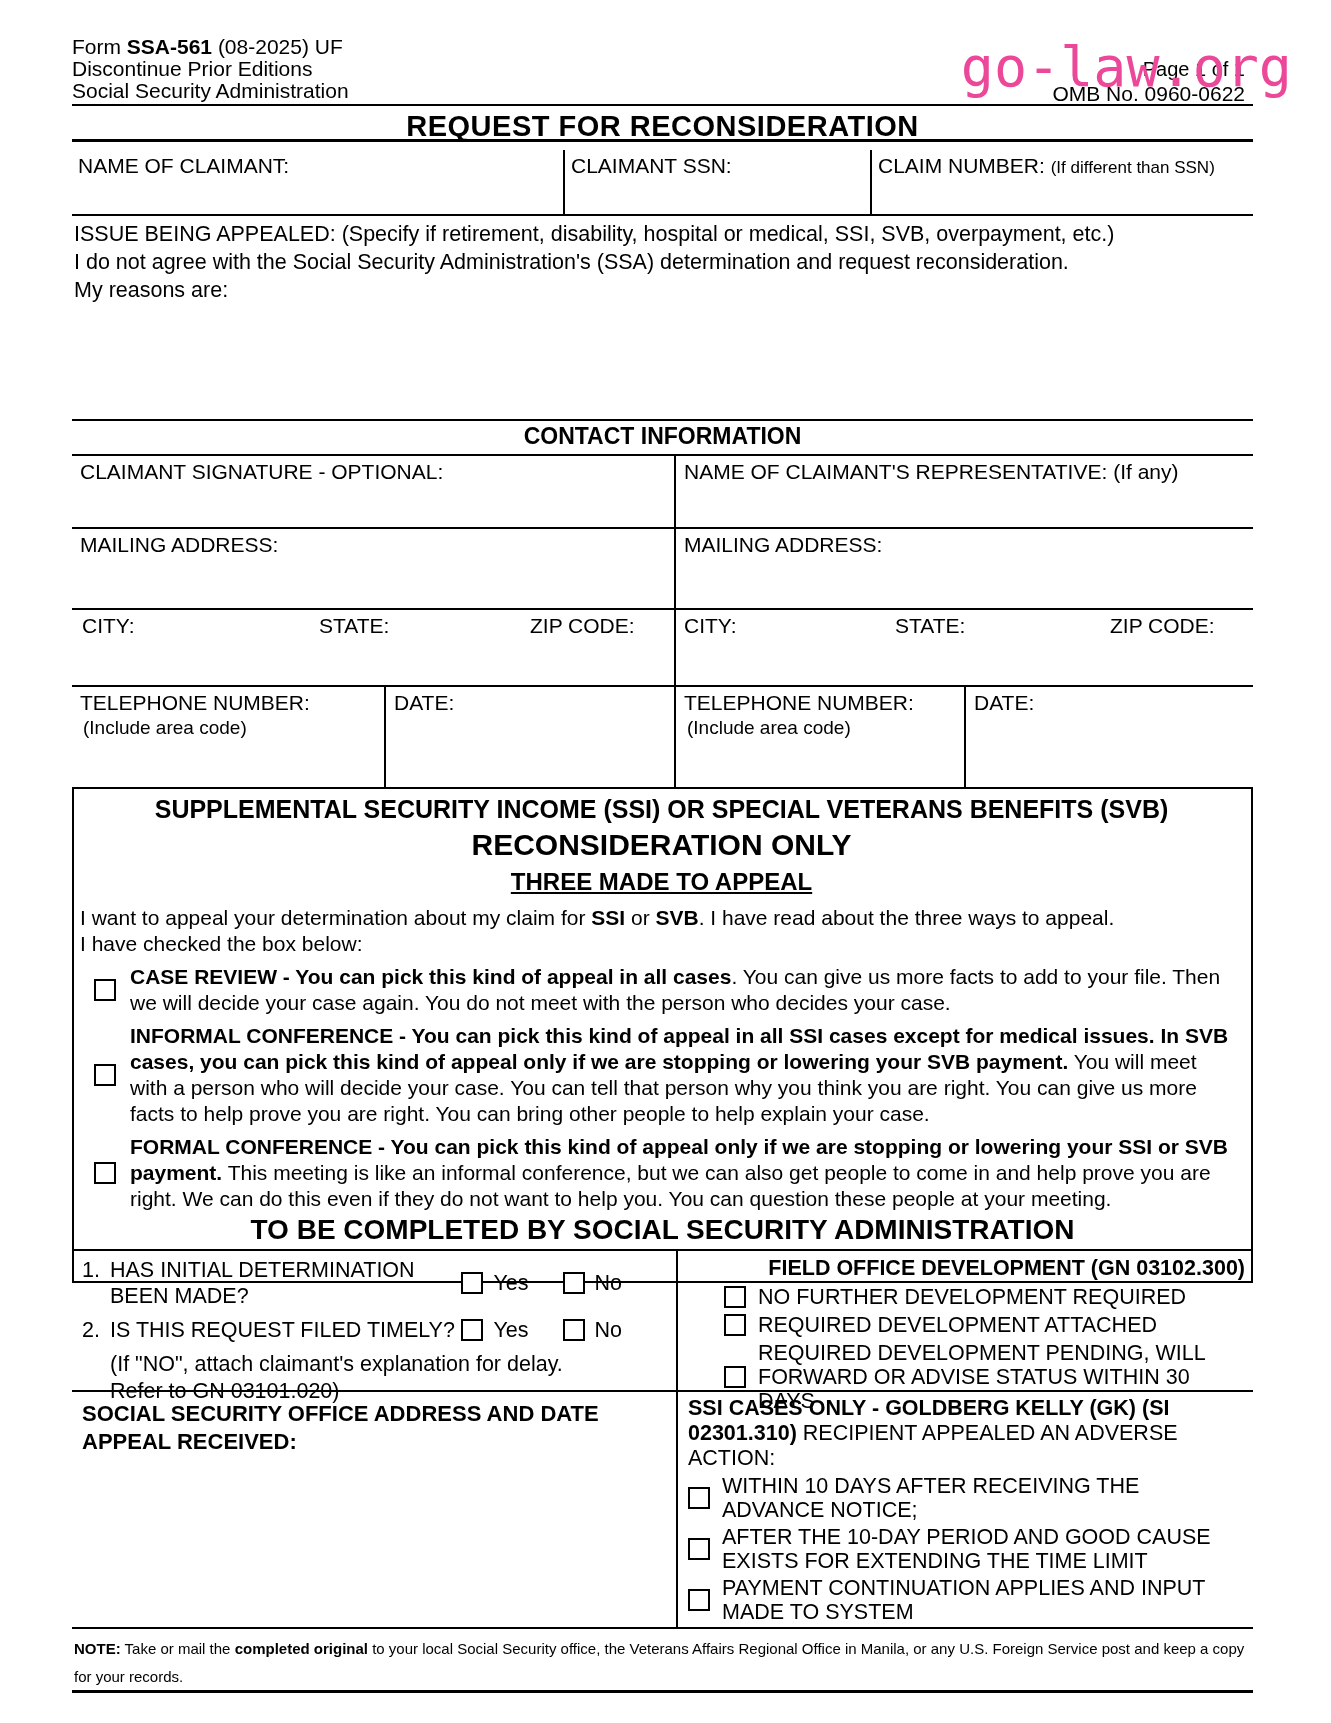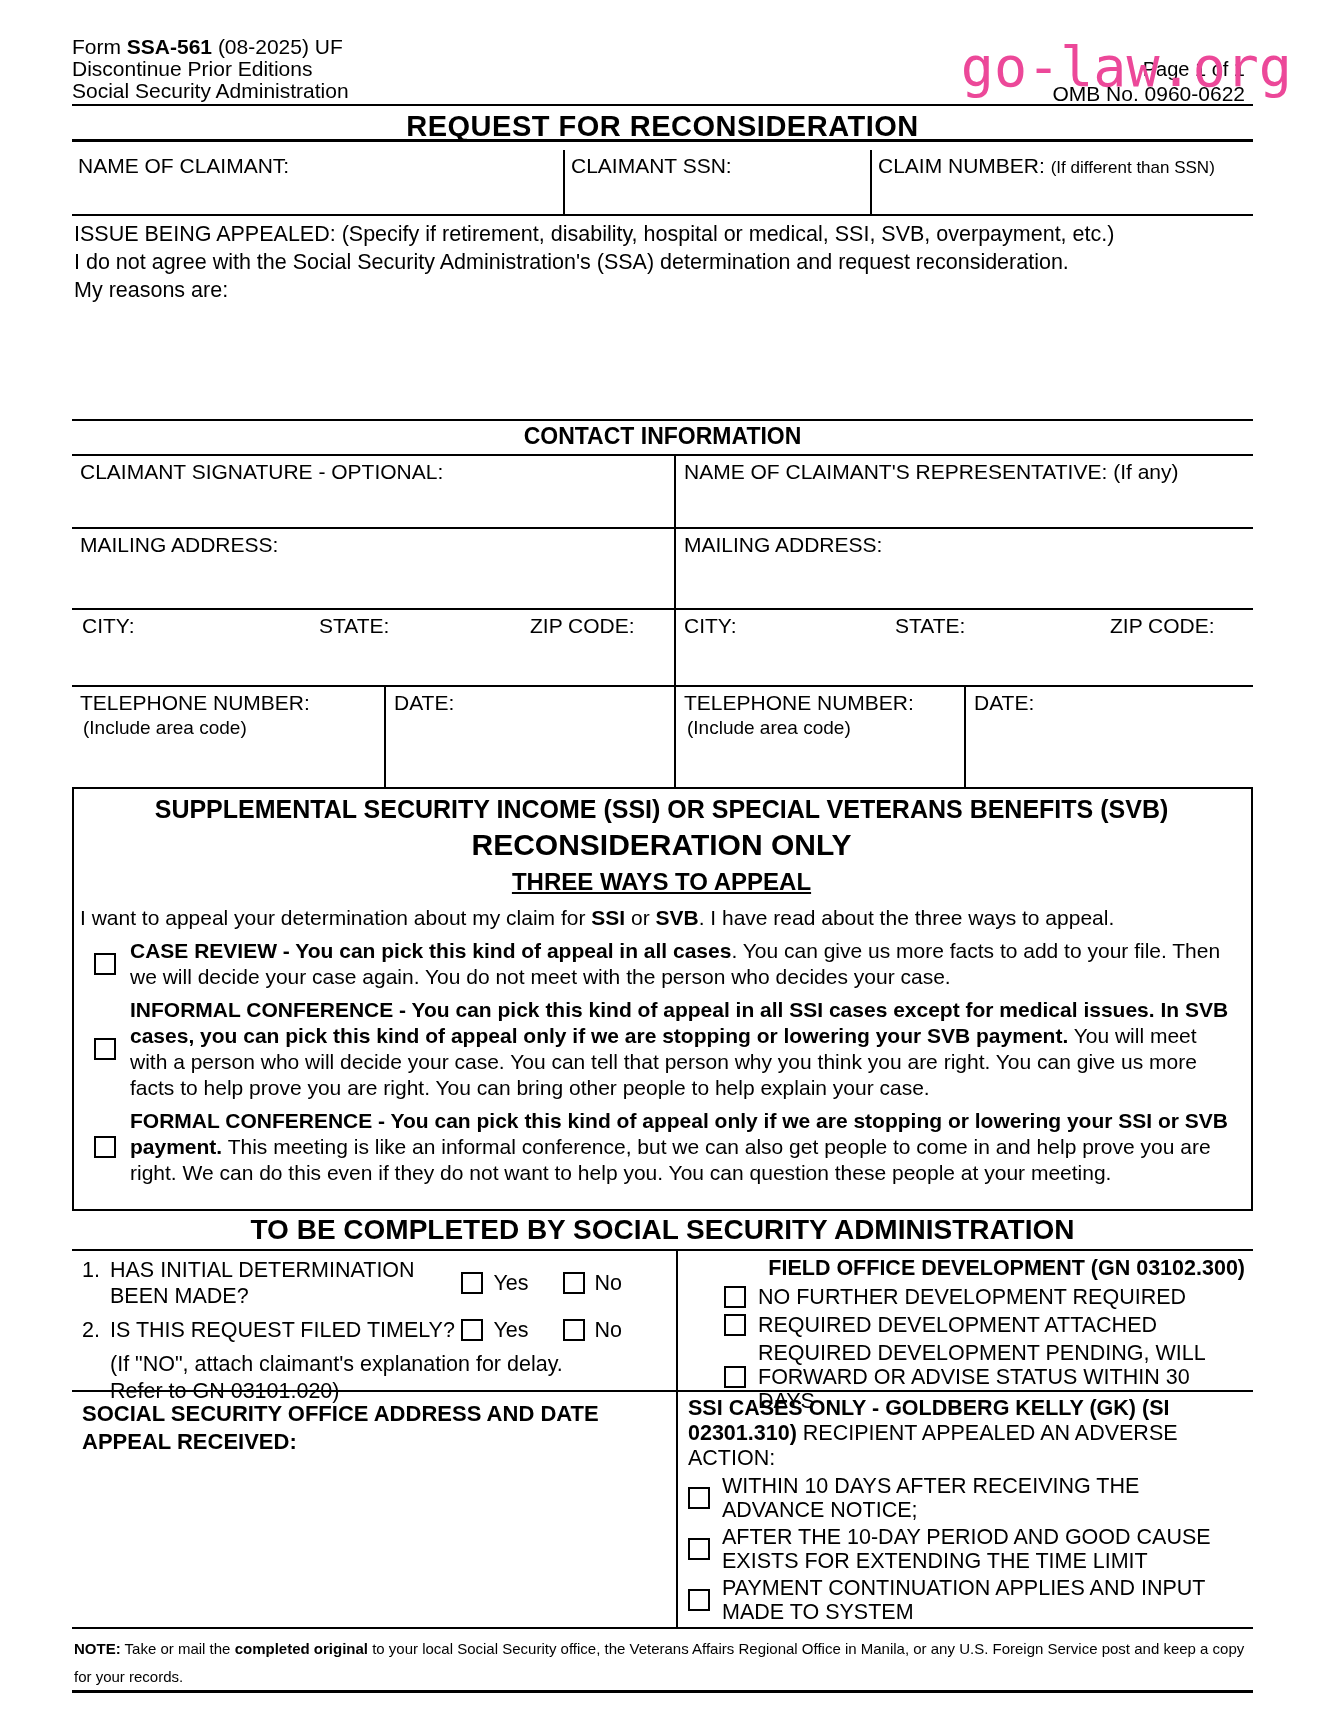--- a/index.html
+++ b/index.html
@@ -53,21 +53,21 @@
   .phone { box-sizing:border-box; padding:4px 8px; }
   .phone .pnote { font-size:19px; margin-top:2px; padding-left:3px; }
   .lphone { width:312px; }
   .rphone { width:288px; }
   .datebox { flex:1; border-left:2px solid #000; box-sizing:border-box; padding:4px 8px; }
   .poslab { position:absolute; top:4px; white-space:nowrap; }
   .l-city{left:10px;} .l-state{left:247px;} .l-zip{left:458px;}
   .r-city{left:8px;}  .r-state{left:219px;} .r-zip{left:434px;}
 
   
-  .sec-ssibox { top:787px; height:424px; border:2px solid #000; padding:2px 8px 0 6px; }
+  .sec-ssibox { top:787px; height:496px; border:2px solid #000; padding:2px 8px 0 6px; }
   .bt1 { text-align:center; font-weight:bold; font-size:25px; line-height:32px; margin-top:2px; }
   .bt2 { text-align:center; font-weight:bold; font-size:30px; line-height:32px; margin-top:4px; }
   .bt3 { text-align:center; font-weight:bold; font-size:24px; line-height:30px;
          text-decoration:underline; margin-top:6px; }
   .intro { font-size:21px; line-height:26px; margin-top:8px; }
   .opt { display:flex; margin-top:7px; }
   .cbcol { width:50px; min-width:50px; display:flex; align-items:center; padding-left:14px; box-sizing:border-box; }
   .opttext { flex:1; font-size:21px; line-height:26px; padding-right:10px; }
   .cb { display:inline-block; width:22px; height:22px; box-sizing:border-box;
         border:2px solid #000; background:#fff; flex:none; }
@@ -192,23 +192,24 @@
         </div>
         <div class="datebox">
           <span>DATE:</span>
         </div>
       </div>
     </div>
 
     <div class="sec sec-ssibox">
       <div class="bt1">SUPPLEMENTAL SECURITY INCOME (SSI) OR SPECIAL VETERANS BENEFITS (SVB)</div>
       <div class="bt2">RECONSIDERATION ONLY</div>
-      <div class="bt3">THREE WAYS TO APPEAL</div>
+      <div class="bt3">THREE MADE TO APPEAL</div>
       <div class="intro">
         <div><span>I want to appeal your determination about my claim for </span><b>SSI</b><span> or </span><b>SVB</b><span>. I have read about the three ways to appeal.</span></div>
+        <div>I have checked the box below:</div>
       </div>
 
       <div class="opt">
         <div class="cbcol">
             <span class="cb"></span>
           </div>
         <div class="opttext"><b>CASE REVIEW - You can pick this kind of appeal in all cases</b><span>. You can give us more facts to add to your file. Then we will decide your case again. You do not meet with the person who decides your case.</span></div>
       </div>
 
       <div class="opt">

